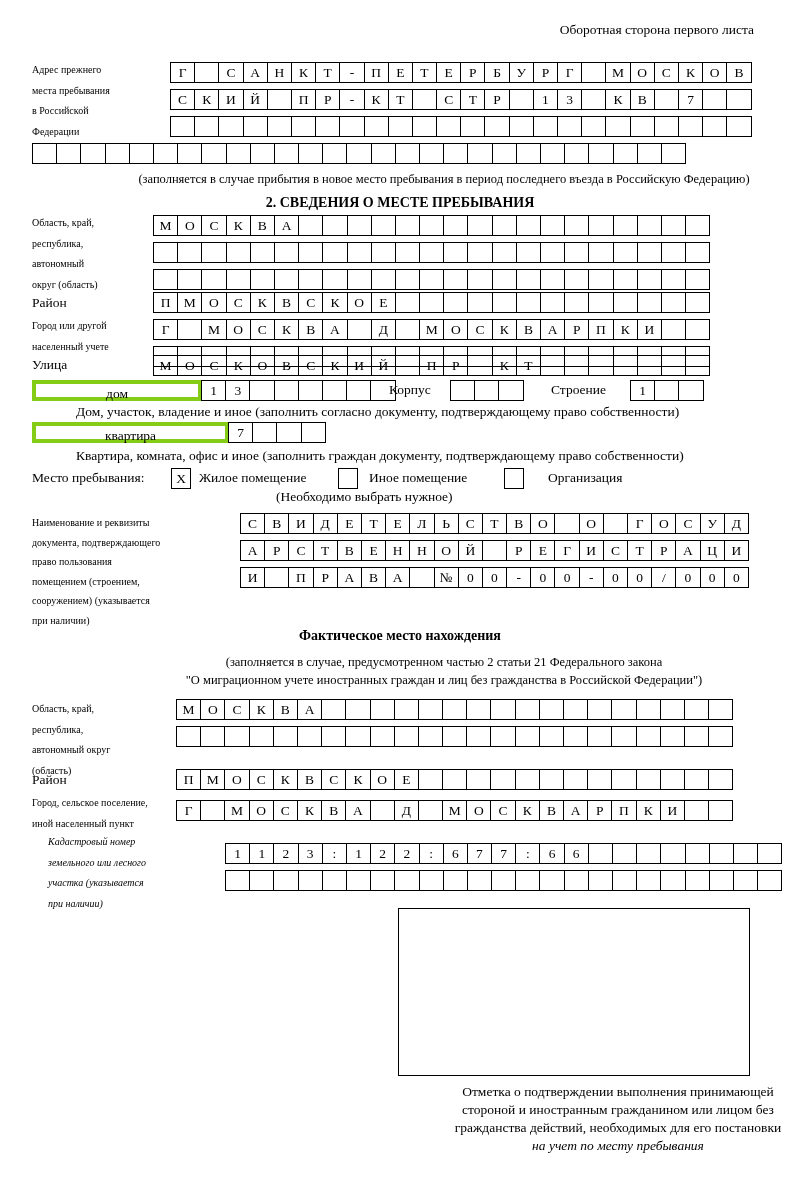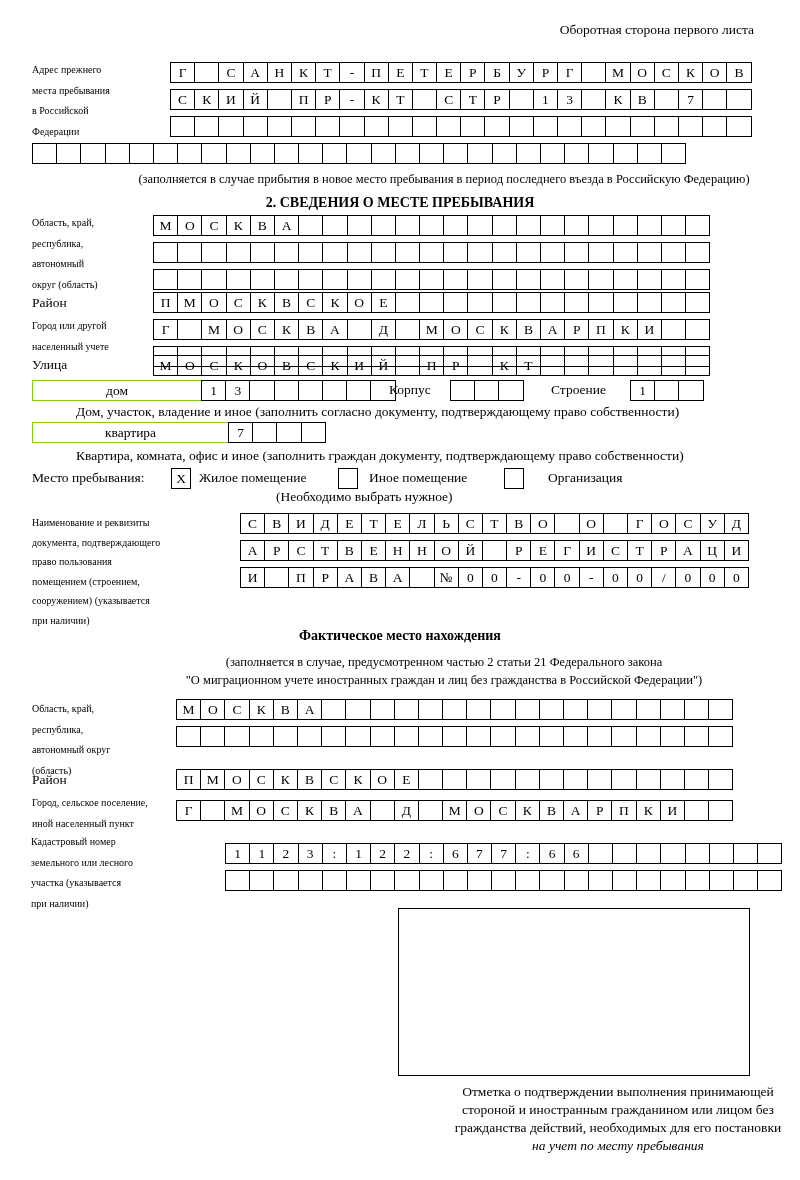--- a/index.html
+++ b/index.html
@@ -54,21 +54,21 @@
     font-size: 13.5px;
   }
   .bold {
     font-weight: bold;
   }
   .small {
     font-size: 12.5px;
     padding-left: 44px;
   }
   .boxlabel {
-    border: 1px solid #84cc16;
+    border: 4px solid #84cc16;
     box-sizing: border-box;
     height: 20.5px;
     font-size: 13.5px;
     line-height: 19px;
     text-align: center;
   }
   .plain {
     position: absolute;
     font-size: 13.5px;
   }
@@ -639,21 +639,21 @@
       <div class="cell">В</div>
       <div class="cell">А</div>
       <div class="cell">Р</div>
       <div class="cell">П</div>
       <div class="cell">К</div>
       <div class="cell">И</div>
       <div class="cell"></div>
       <div class="cell"></div>
     </div>
 
-  <div class="lbl-block" style="left:31px; top:832px;">
+  <div class="lbl-block" style="left:48px; top:832px;font-style:italic;">
     <div>Кадастровый номер</div>
     <div>земельного или лесного</div>
     <div>участка (указывается</div>
     <div>при наличии)</div>
   </div>
   <div class="cellrow" id="s3cad0" style="left:225px; top:843px;">
       <div class="cell">1</div>
       <div class="cell">1</div>
       <div class="cell">2</div>
       <div class="cell">3</div>

